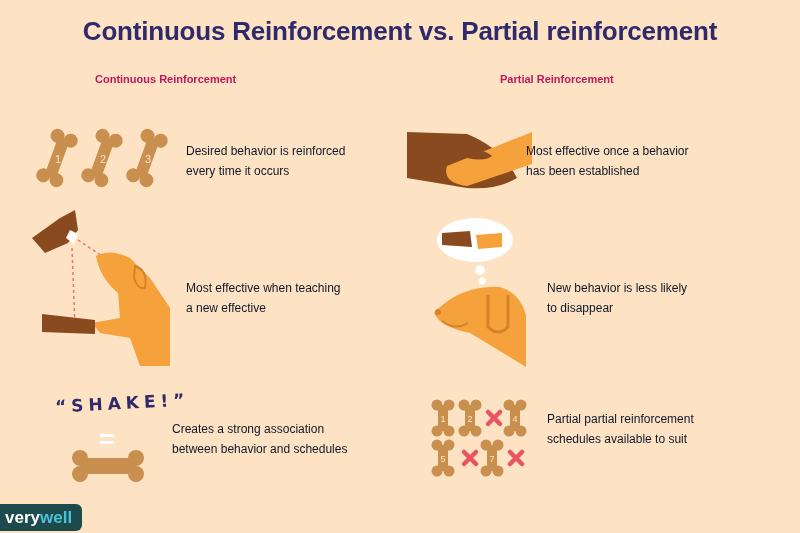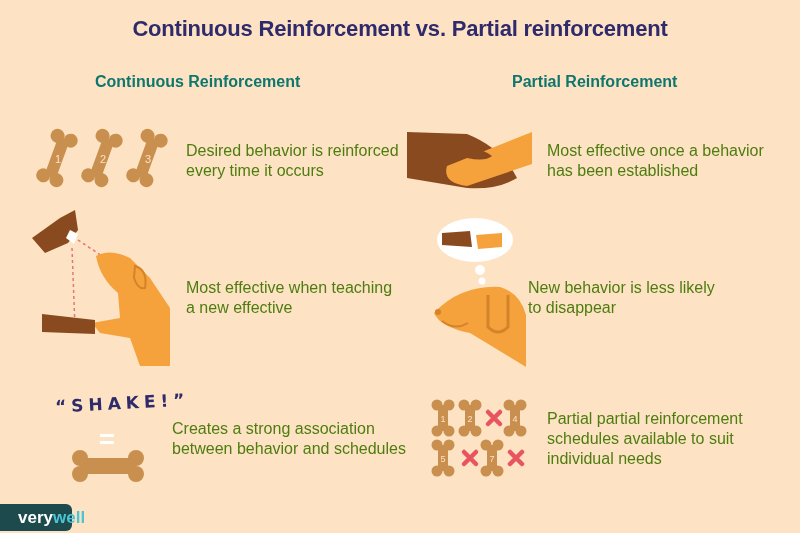--- a/index.html
+++ b/index.html
@@ -1,35 +1,35 @@
 <!DOCTYPE html>
 <html><head>
 <meta charset="utf-8">
 <style>
   html, body { margin:0; padding:0; }
   body { width:800px; height:533px; background:#fde3c3; position:relative; overflow:hidden;
          font-family:"Liberation Sans", sans-serif; color:#3d3468; }
   .title { position:absolute; top:16px; left:0; width:800px; text-align:center;
-           font-size:22px; font-weight:bold; color:#2f2a6b; letter-spacing:-0.2px; }
-  .col-head { position:absolute; top:73px; font-size:16px; font-weight:bold; color:#0f766e; }
-  .desc { position:absolute; font-size:16px; line-height:20px; color:#4d7c0f; }
+           font-size:26px; font-weight:bold; color:#2f2a6b; letter-spacing:-0.2px; }
+  .col-head { position:absolute; top:73px; font-size:11px; font-weight:bold; color:#be185d; }
+  .desc { position:absolute; font-size:12px; line-height:20px; color:#0f172a; }
   .ill { position:absolute; }
-  .logo { position:absolute; left:0; top:504px; width:72px; height:27px; background:#1d4a4c;
+  .logo { position:absolute; left:0; top:504px; width:82px; height:27px; background:#1d4a4c;
           border-radius:0 6px 6px 0; font-weight:bold; font-size:17px; line-height:27px;
-          padding-left:18px; box-sizing:border-box; }
+          padding-left:5px; box-sizing:border-box; }
   .logo .a { color:#ffffff; } .logo .b { color:#4bc4d6; }
   .shake { position:absolute; left:55px; top:393px; font-size:17px; font-weight:bold;
            color:#2f2a6b; letter-spacing:5px; transform:rotate(-3deg); font-family:"DejaVu Sans", sans-serif; }
 </style>
 </head>
 <body>
 
 <div class="title">Continuous Reinforcement vs. Partial reinforcement</div>
 <div class="col-head" style="left:95px">Continuous Reinforcement</div>
-<div class="col-head" style="left:512px">Partial Reinforcement</div>
+<div class="col-head" style="left:500px">Partial Reinforcement</div>
 
 <svg class="ill" style="left:35px;top:128px" width="135" height="62">
   <g fill="#c98f4f">
     <g transform="translate(22,30) rotate(20)">
         <rect x="-6" y="-20" width="12" height="40" rx="4"></rect>
         <circle cx="-7" cy="-21" r="7"></circle>
         <circle cx="7" cy="-21" r="7"></circle>
         <circle cx="-7" cy="21" r="7"></circle>
         <circle cx="7" cy="21" r="7"></circle>
       </g>
@@ -57,21 +57,21 @@
 <div class="desc" style="left:186px;top:141px">
   <div>Desired behavior is reinforced</div>
   <div>every time it occurs</div>
 </div>
 
 <svg class="ill" style="left:407px;top:128px" width="125" height="66">
   <path d="M0 4 L60 6 Q95 20 110 50 Q90 62 60 60 L0 50 Z" fill="#8a4a1f"></path>
   <path d="M40 38 L125 4 L125 36 L60 58 Q35 55 40 38 Z" fill="#f5a23d"></path>
   <path d="M60 22 Q75 20 85 28 Q78 34 60 30 Z" fill="#8a4a1f"></path>
 </svg>
-<div class="desc" style="left:547px;top:141px">
+<div class="desc" style="left:526px;top:141px">
   <div>Most effective once a behavior</div>
   <div>has been established</div>
 </div>
 
 <svg class="ill" style="left:30px;top:208px" width="145" height="160">
   <path d="M2 30 L30 10 L45 2 L48 22 L38 35 L15 45 Z" fill="#8a4a1f"></path>
   <path d="M40 22 L48 26 L44 36 L36 30 Z" fill="#ffffff"></path>
   <line x1="48" y1="32" x2="72" y2="48" stroke="#e8727a" stroke-dasharray="3,3" stroke-width="1.5"></line>
   <line x1="42" y1="40" x2="45" y2="120" stroke="#e8727a" stroke-dasharray="3,3" stroke-width="1.5"></line>
   <path d="M66 48 Q80 40 100 50 L120 70 L140 100 L140 158 L110 158 L100 130 L70 125 L62 115 L90 110 L88 85 Q70 70 66 48 Z" fill="#f5a23d"></path>
@@ -87,21 +87,21 @@
   <ellipse cx="45" cy="25" rx="38" ry="22" fill="#ffffff"></ellipse>
   <circle cx="50" cy="55" r="5" fill="#ffffff"></circle>
     <circle cx="52" cy="66" r="3.5" fill="#ffffff"></circle>
   <path d="M12 18 L40 16 L42 32 L12 30 Z" fill="#8a4a1f"></path>
   <path d="M46 20 L72 18 L72 32 L48 34 Z" fill="#f5a23d"></path>
   <path d="M4 98 Q30 70 70 72 Q90 78 96 100 L96 152 Q60 130 40 118 Q10 112 4 98 Z" fill="#f5a23d"></path>
   <path d="M58 80 L58 112 Q68 122 78 112 L78 80" fill="none" stroke="#d4832a" stroke-width="3"></path>
   <path d="M12 106 Q25 116 38 108" fill="none" stroke="#d4832a" stroke-width="2"></path>
   <circle cx="8" cy="97" r="3" fill="#d4832a"></circle>
 </svg>
-<div class="desc" style="left:528px;top:278px">
+<div class="desc" style="left:547px;top:278px">
   <div>New behavior is less likely</div>
   <div>to disappear</div>
 </div>
 
 <div class="shake">“SHAKE!”</div>
 <svg class="ill" style="left:68px;top:432px" width="80" height="56">
   <rect x="32" y="2" width="14" height="3" fill="#ffffff"></rect>
     <rect x="32" y="9" width="14" height="3" fill="#ffffff"></rect>
   <g fill="#c98f4f">
     <rect x="12" y="26" width="56" height="16" rx="6"></rect>
@@ -143,18 +143,17 @@
     <text x="13" y="24">1</text>
       <text x="40" y="24">2</text>
       <text x="85" y="24">4</text>
     <text x="13" y="64">5</text>
       <text x="62" y="64">7</text>
   </g>
 </svg>
 <div class="desc" style="left:547px;top:409px">
   <div>Partial partial reinforcement</div>
   <div>schedules available to suit</div>
-  <div>individual needs</div>
 </div>
 
 <div class="logo">
   <span class="a">very</span><span class="b">well</span>
 </div>
 
 </body></html>

